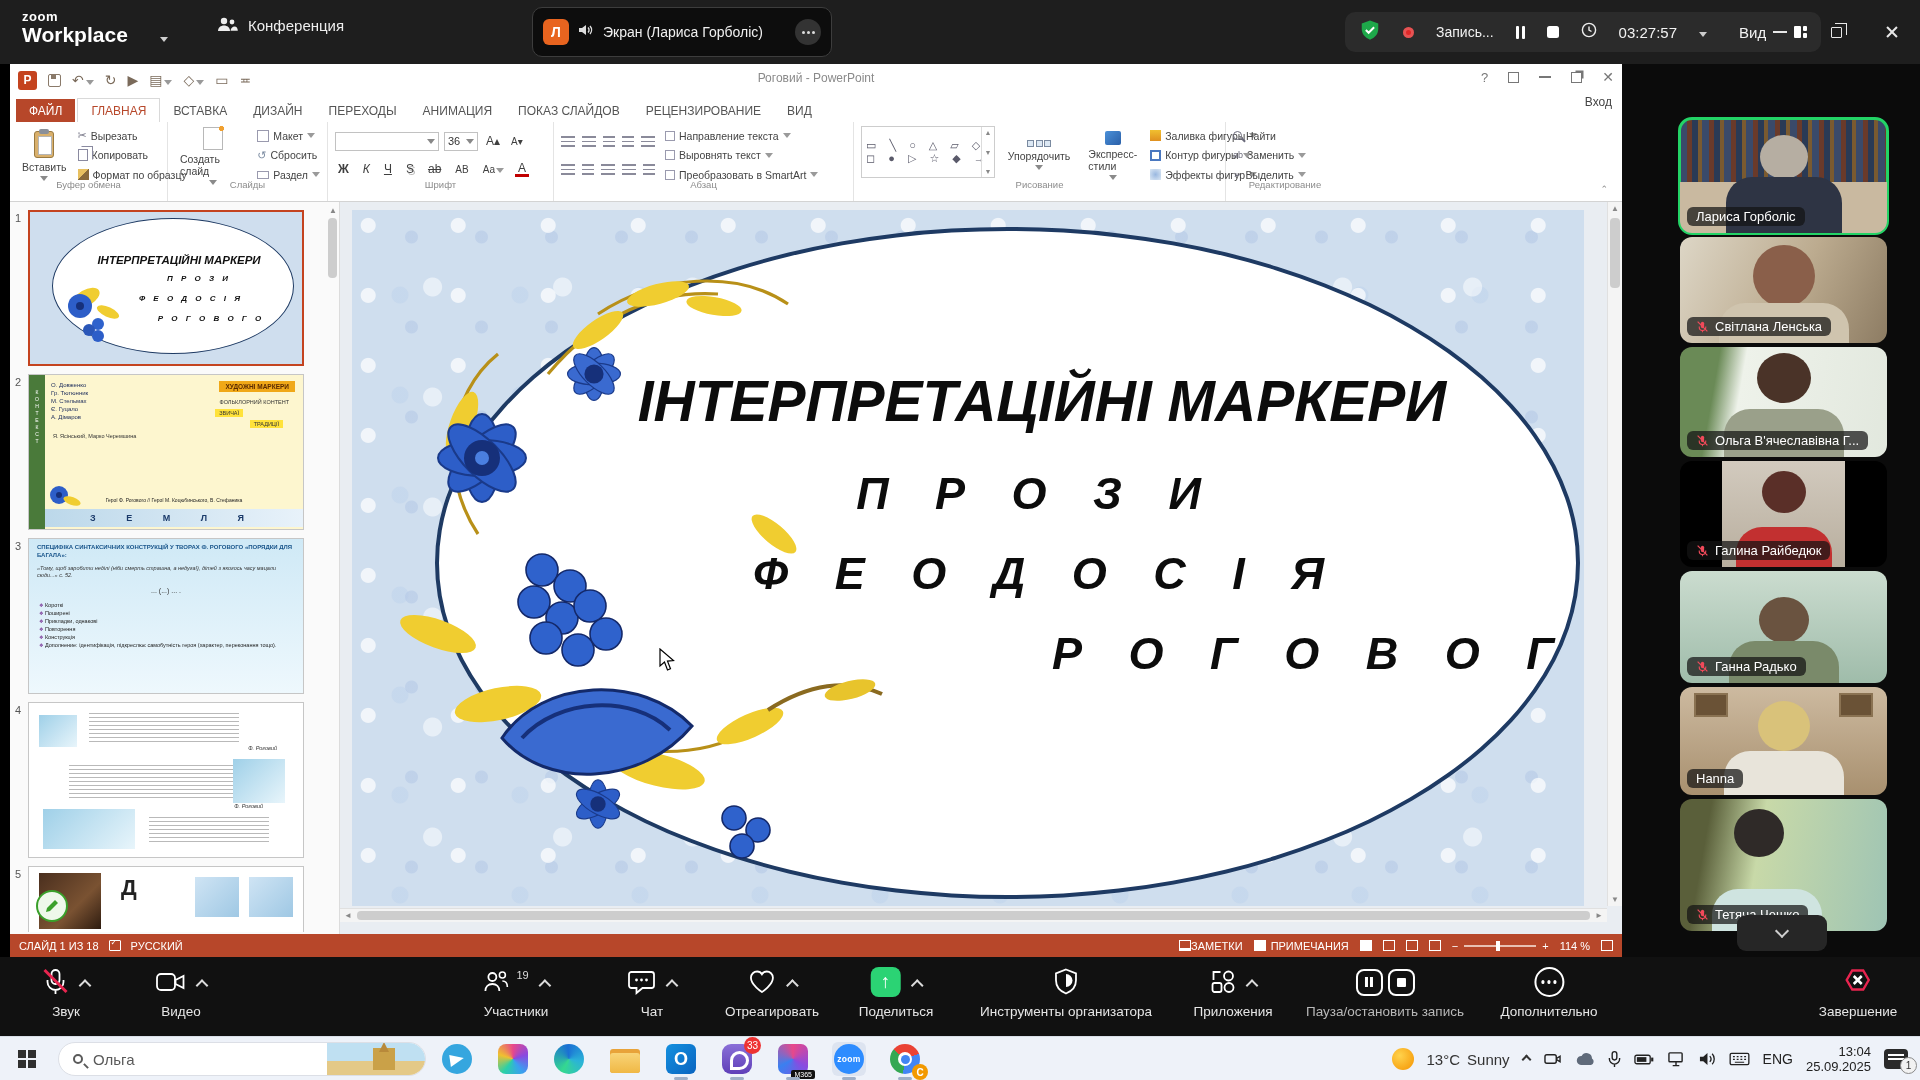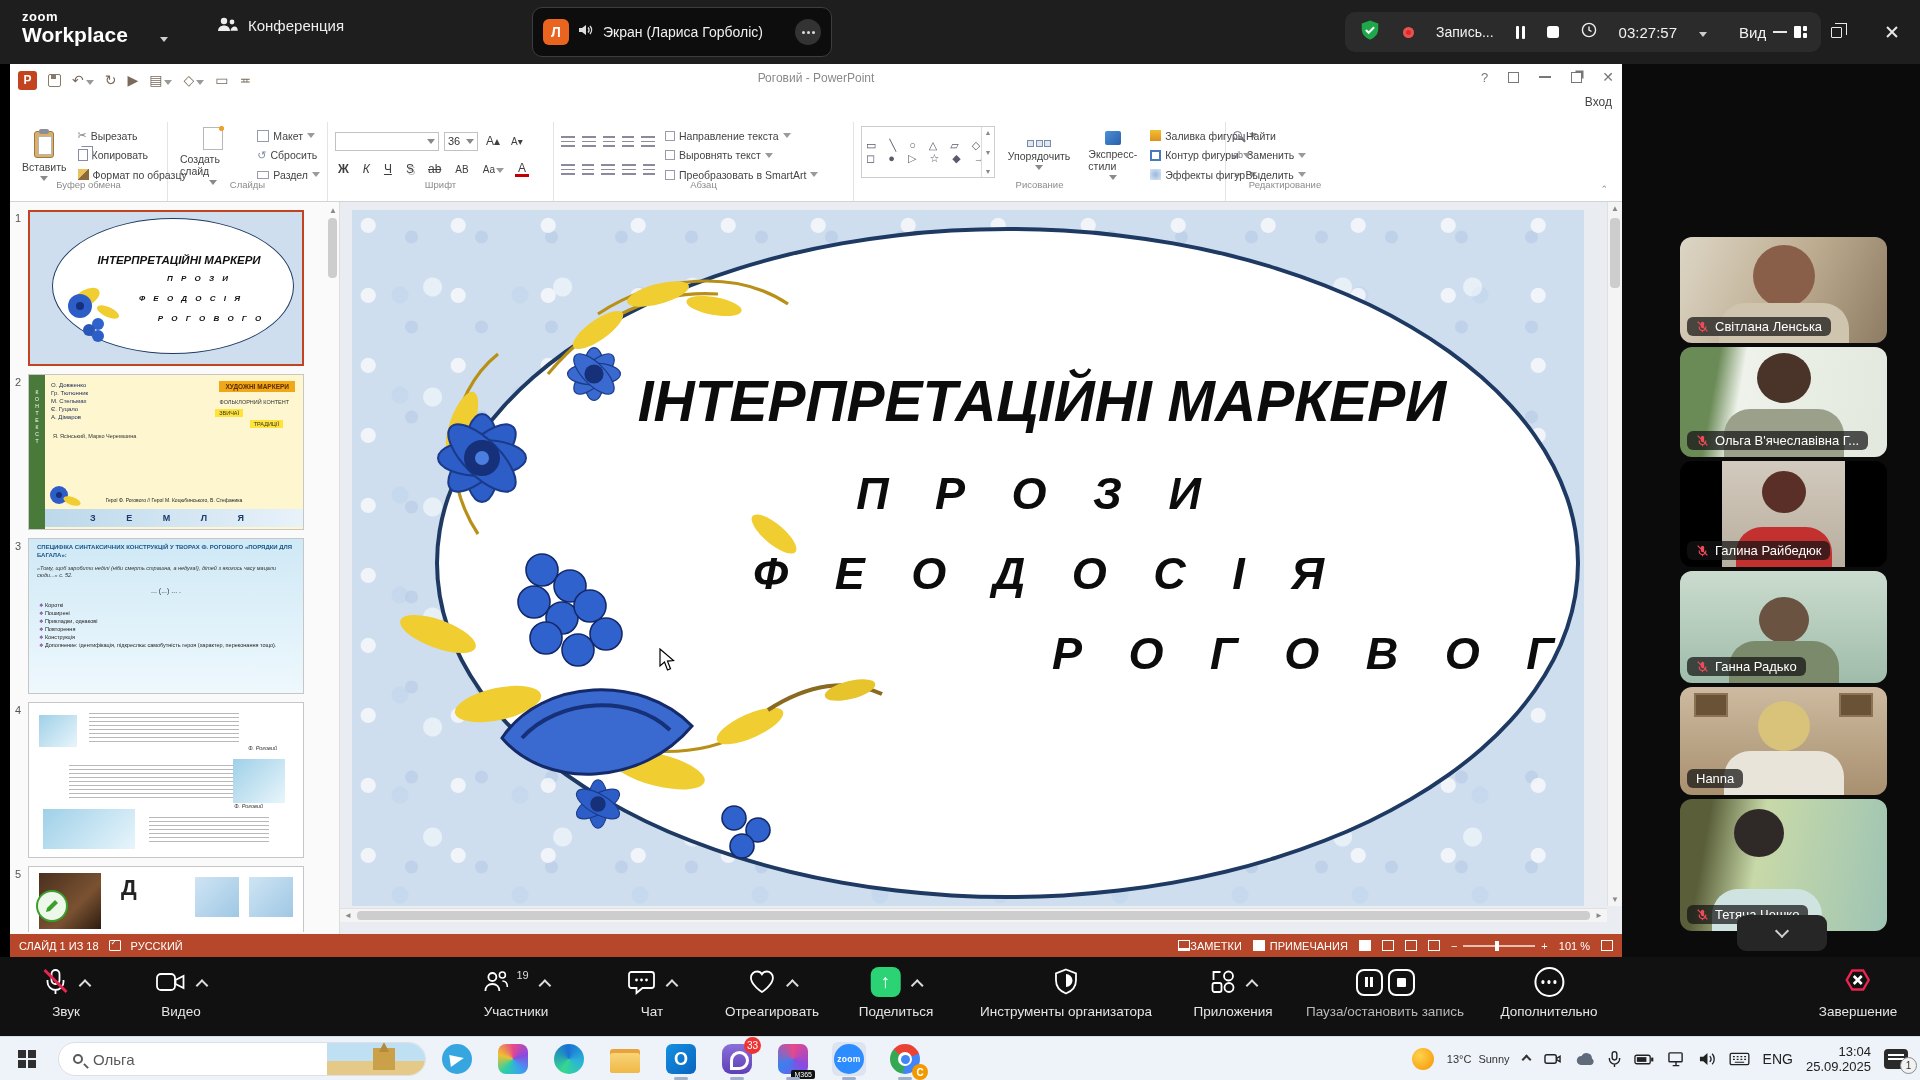--- a/index.html
+++ b/index.html
@@ -231,21 +231,21 @@
   .bdg{position:absolute;right:-7px;top:-5px;min-width:17px;height:17px;border-radius:9px;background:#e33;color:#fff;font-size:10px;display:flex;align-items:center;justify-content:center;padding:0 3px}
   .c-m3{width:30px;height:30px;border-radius:7px;background:conic-gradient(#e8488a,#8a4ae0,#3a80f0,#e8488a);position:relative}
   .m3chip{position:absolute;right:-5px;bottom:-3px;background:#111;color:#fff;font-size:7px;padding:1px 3px;border-radius:2px}
   .c-zm{width:30px;height:30px;border-radius:50%;background:#2d8cff;color:#fff;font-size:8.5px;font-weight:bold;display:flex;align-items:center;justify-content:center;letter-spacing:.3px}
   .c-ch{width:30px;height:30px;border-radius:50%;background:conic-gradient(from -50deg,#ea4335 0 33%,#4285f4 0 66%,#34a853 0 100%);position:relative}
   .c-ch:before{content:"";position:absolute;left:8px;top:8px;width:14px;height:14px;border-radius:50%;background:#fff}
   .c-ch:after{content:"";position:absolute;left:10.5px;top:10.5px;width:9px;height:9px;border-radius:50%;background:#4285f4}
   .cbdg{position:absolute;right:-6px;bottom:-4px;width:16px;height:16px;border-radius:50%;background:#f29900;color:#fff;font-size:10px;font-weight:bold;display:flex;align-items:center;justify-content:center}
   .tray{position:absolute;right:12px;top:0;height:44px;display:flex;align-items:center;gap:13px;color:#222}
   .sun{width:22px;height:22px;border-radius:50%;background:radial-gradient(circle at 35% 35%,#ffd34d,#f59300)}
-  .wtxt{font-size:11px;color:#333;display:flex;gap:7px}
+  .wtxt{font-size:15px;color:#333;display:flex;gap:7px}
   .tray .cu{color:#333;width:7px;height:7px}
   .tico svg{display:block}
   .engl{font-size:14px}
   .clockt{font-size:13px;line-height:15px;text-align:right}
   .notif{position:relative;width:24px;height:20px;background:#2a2a2a;border-radius:4px}
   .notif:before{content:"";position:absolute;left:4px;top:5px;width:16px;height:2px;background:#fff;box-shadow:0 4px 0 #fff}
   .nbdg{position:absolute;right:-9px;bottom:-5px;width:17px;height:17px;border-radius:50%;border:1px solid #8a8a8a;background:#f2f2f2;color:#333;font-size:10px;display:flex;align-items:center;justify-content:center}
 </style>
 </head>
 <body>
@@ -344,20 +344,31 @@
     <div class="ppt-title">Роговий - PowerPoint</div>
     <div class="ppt-ctrl">
       <span>?</span>
       <span class="pc-sq"></span>
       <span class="pc-min"></span>
       <span class="pc-sq" style="box-shadow:3px -3px 0 -1.5px #777"></span>
       <span class="pc-x">✕</span>
     </div>
     <div class="signin">Вход</div>
 
+    <div class="tabs">
+      <span class="tab file">ФАЙЛ</span>
+      <span class="tab active">ГЛАВНАЯ</span>
+      <span class="tab">ВСТАВКА</span>
+      <span class="tab">ДИЗАЙН</span>
+      <span class="tab">ПЕРЕХОДЫ</span>
+      <span class="tab">АНИМАЦИЯ</span>
+      <span class="tab">ПОКАЗ СЛАЙДОВ</span>
+      <span class="tab">РЕЦЕНЗИРОВАНИЕ</span>
+      <span class="tab">ВИД</span>
+    </div>
 
     <div class="ribbon">
       <div class="rg" style="width:158px">
         <div class="flex" style="gap:6px;align-items:flex-start">
           <div class="bigbtn">
             <span class="clipb"></span>
             <span>Вставить</span>
               <span class="cv" style="color:#8a8a8a"></span>
           </div>
           <div class="scol">
@@ -752,27 +763,34 @@
         <span class="sb-ic"></span>
         <span class="sb-ic"></span>
         <span class="sb-ic"></span>
         <span class="slider">
           <span>−</span>
             <span class="strack">
               <span class="sthumb"></span>
             </span>
             <span>+</span>
         </span>
-        <span>101 %</span>
+        <span>114 %</span>
         <span class="sb-ic"></span>
       </div>
     </div>
   </div>
 
   <div class="ppanel">
+    <div class="vt act v1" style="top:55px;height:114px">
+      <div class="fig head" style="top:16px;width:48px;height:44px;background:#b6aea2"></div>
+      <div class="fig torso" style="bottom:0;width:116px;height:56px;background:#2e3444"></div>
+      <div class="nameplate">
+          <span>Лариса Горболіс</span>
+        </div>
+    </div>
     <div class="vt v3" style="top:283px;height:110px">
       <div class="fig head" style="top:6px;width:54px;height:50px;background:#4a3328"></div>
       <div class="fig torso" style="bottom:0;width:120px;height:48px;background:#9aa08a"></div>
       <div class="nameplate">
         <svg width="13" height="13" viewBox="0 0 16 16">
             <rect x="6" y="2" width="4" height="8" rx="2" fill="#f04a5a"></rect>
             <path d="M4 8v1a4 4 0 0 0 8 0V8M8 13v2" stroke="#f04a5a" stroke-width="1.4" fill="none"></path>
             <path d="M2 2l12 12" stroke="#f04a5a" stroke-width="1.6"></path>
           </svg>
         <span>Ольга В'ячеславівна Г...</span>

